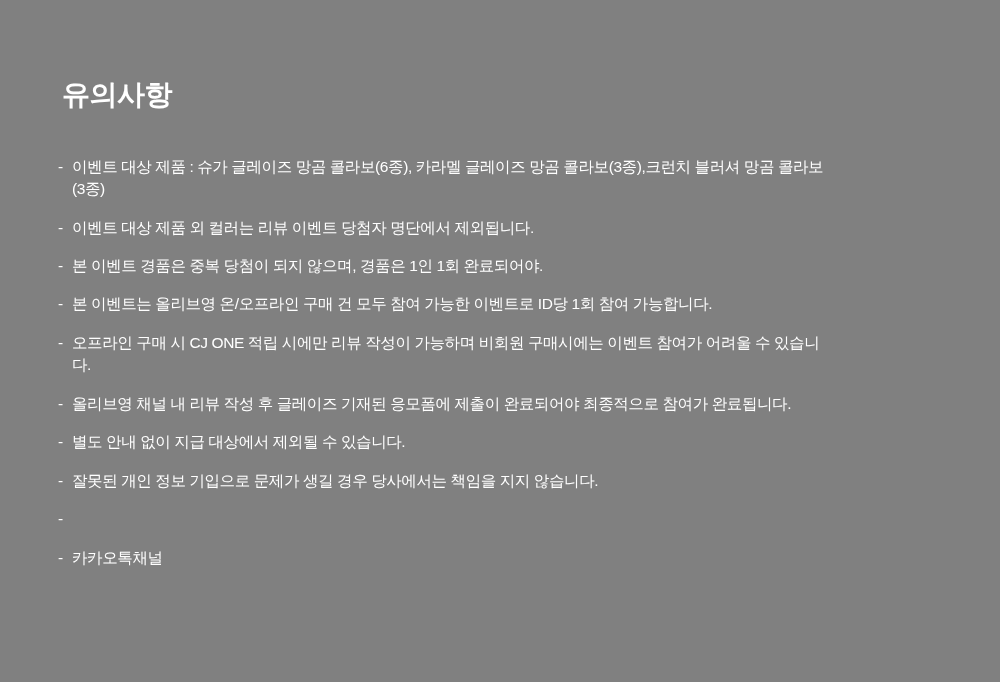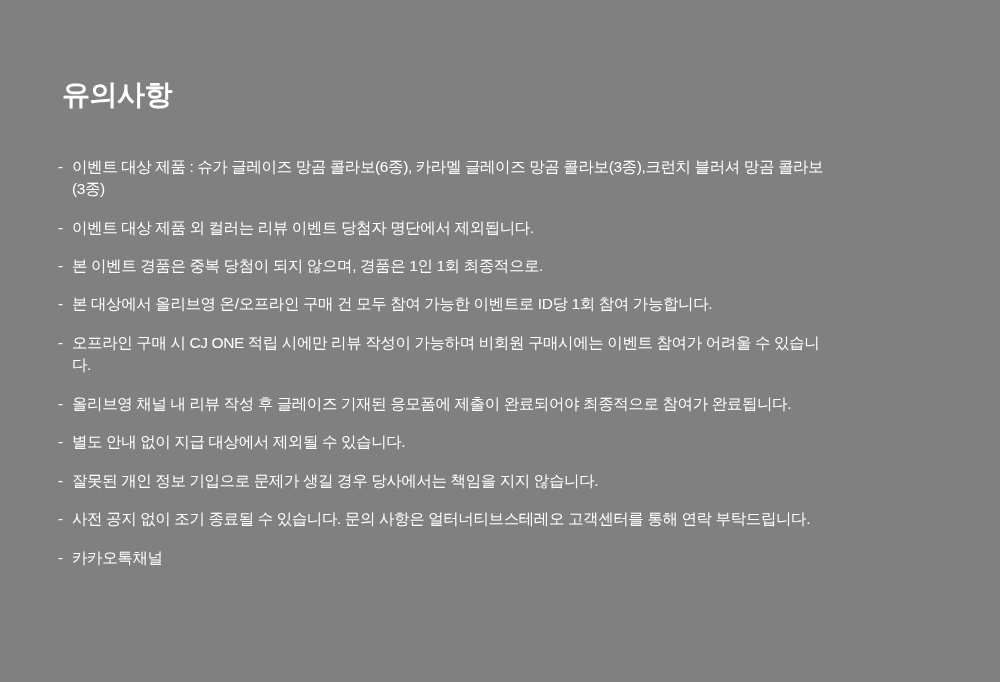--- a/index.html
+++ b/index.html
@@ -78,28 +78,28 @@
     <li class="notice-item">
       <span class="dash">-</span>
       <span class="body">
         <span class="line">이벤트 대상 제품 외 컬러는 리뷰 이벤트 당첨자 명단에서 제외됩니다.</span>
       </span>
     </li>
 
     <li class="notice-item">
       <span class="dash">-</span>
       <span class="body">
-        <span class="line">본 이벤트 경품은 중복 당첨이 되지 않으며, 경품은 1인 1회 최종적으로.</span>
+        <span class="line">본 이벤트 경품은 중복 당첨이 되지 않으며, 경품은 1인 1회 완료되어야.</span>
       </span>
     </li>
 
     <li class="notice-item">
       <span class="dash">-</span>
       <span class="body">
-        <span class="line">본 대상에서 올리브영 온/오프라인 구매 건 모두 참여 가능한 이벤트로 ID당 1회 참여 가능합니다.</span>
+        <span class="line">본 이벤트는 올리브영 온/오프라인 구매 건 모두 참여 가능한 이벤트로 ID당 1회 참여 가능합니다.</span>
       </span>
     </li>
 
     <li class="notice-item">
       <span class="dash">-</span>
       <span class="body">
         <span class="line">오프라인 구매 시 CJ ONE 적립 시에만 리뷰 작성이 가능하며 비회원 구매시에는 이벤트 참여가 어려울 수 있습니다.</span>
       </span>
     </li>
 
@@ -120,21 +120,20 @@
     <li class="notice-item">
       <span class="dash">-</span>
       <span class="body">
         <span class="line">잘못된 개인 정보 기입으로 문제가 생길 경우 당사에서는 책임을 지지 않습니다.</span>
       </span>
     </li>
 
     <li class="notice-item">
       <span class="dash">-</span>
       <span class="body">
-        <span class="line">사전 공지 없이 조기 종료될 수 있습니다. 문의 사항은 얼터너티브스테레오 고객센터를 통해 연락 부탁드립니다.</span>
       </span>
     </li>
 
     <li class="notice-item">
       <span class="dash">-</span>
       <span class="body">
         <span class="line">카카오톡채널</span>
       </span>
     </li>
 

